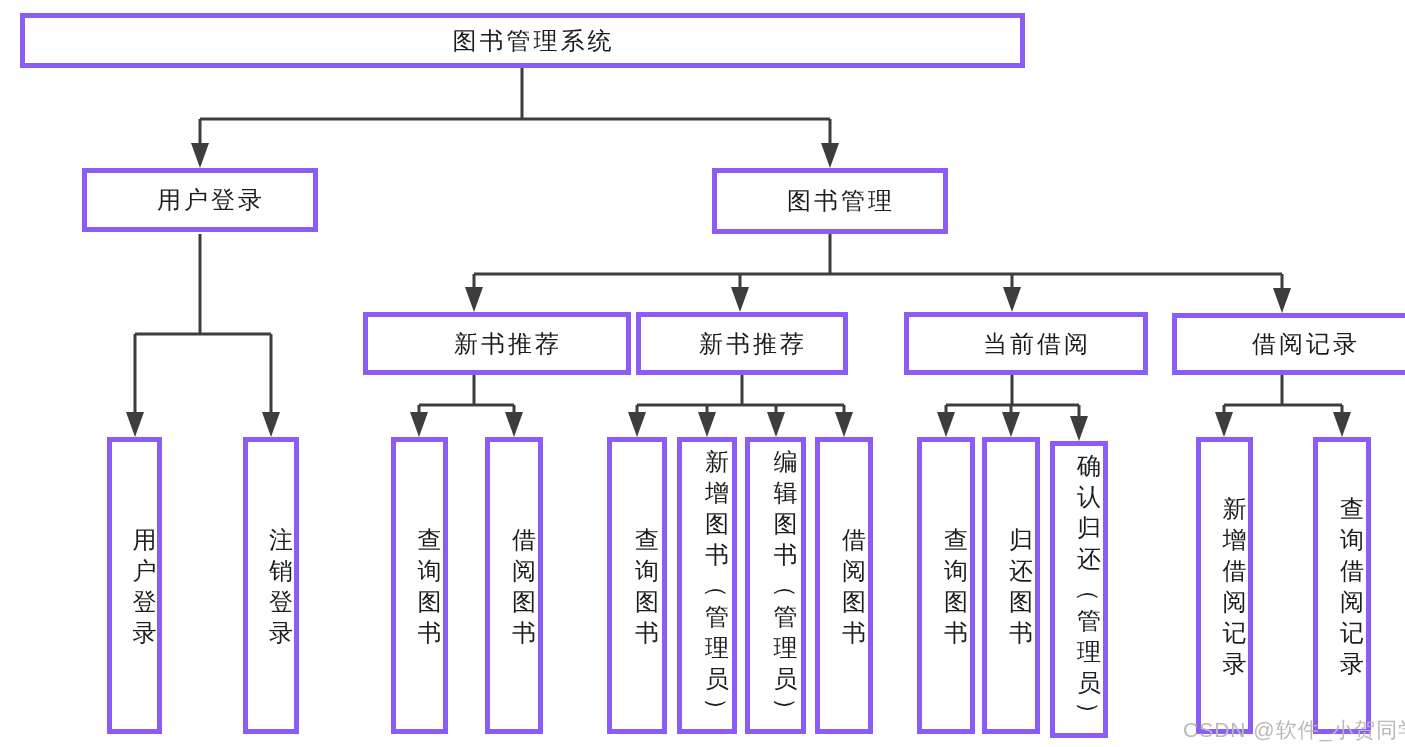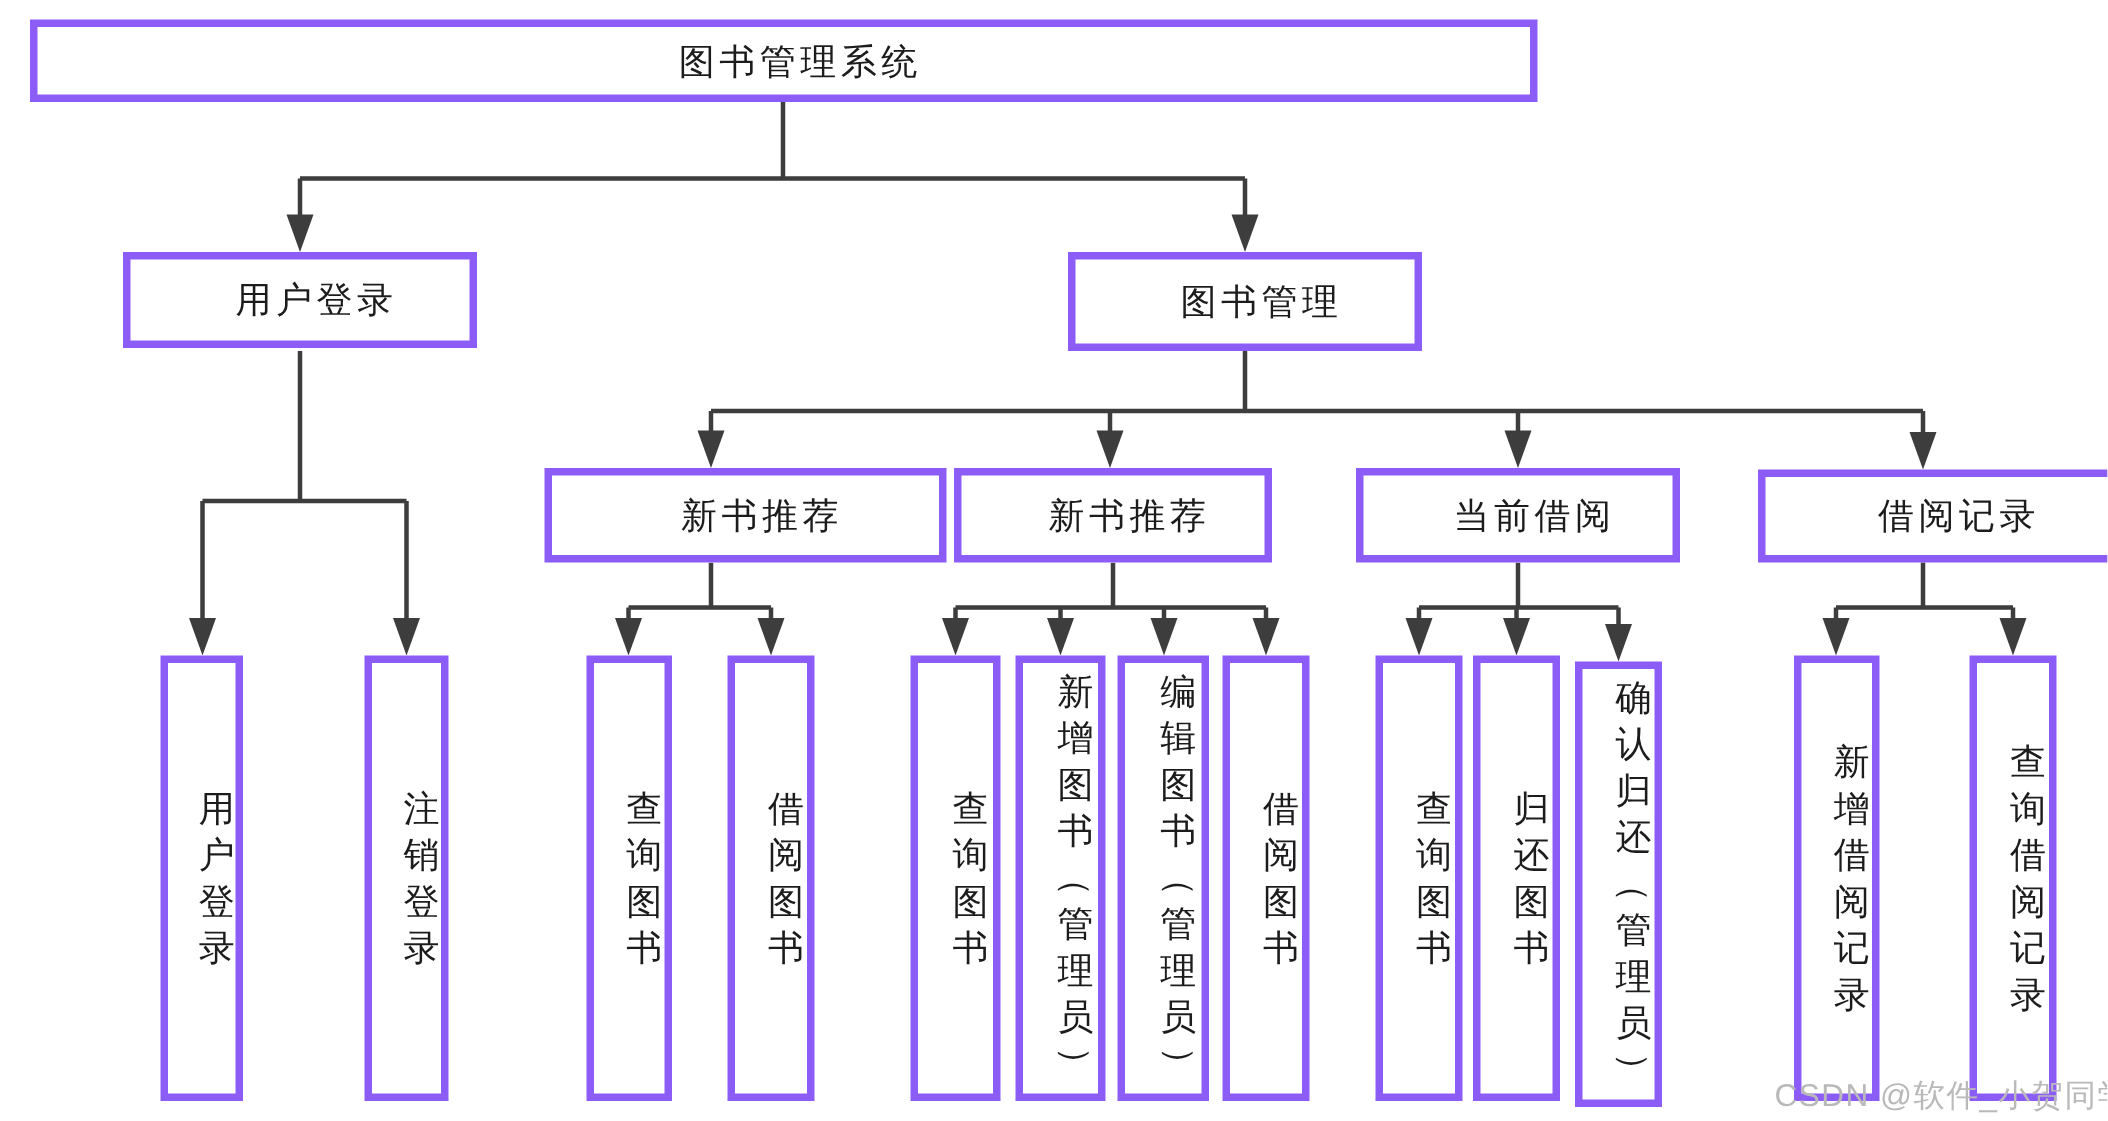--- a/index.html
+++ b/index.html
@@ -85,21 +85,21 @@
   <div class="box" style="left:712px;top:168px;width:236px;height:66px;justify-content:center;">
     <span class="hlabel">图书管理</span>
   </div>
 
   <div class="box" style="left:363px;top:312px;width:268px;height:63px;">
     <span class="hlabel">新书推荐</span>
   </div>
   <div class="box" style="left:636px;top:312px;width:212px;height:63px;">
     <span class="hlabel">新书推荐</span>
   </div>
-  <div class="box" style="left:904px;top:312px;width:216px;height:63px;">
+  <div class="box" style="left:904px;top:312px;width:244px;height:63px;">
     <span class="hlabel">当前借阅</span>
   </div>
   <div class="box" style="left:1172px;top:313px;width:246px;height:62px;">
     <span class="hlabel">借阅记录</span>
   </div>
 
   <div class="box" style="left:107px;top:437px;width:55px;height:297px;">
     <span class="vlabel">
         <div class="vchar">用</div>
         <div class="vchar">户</div>

